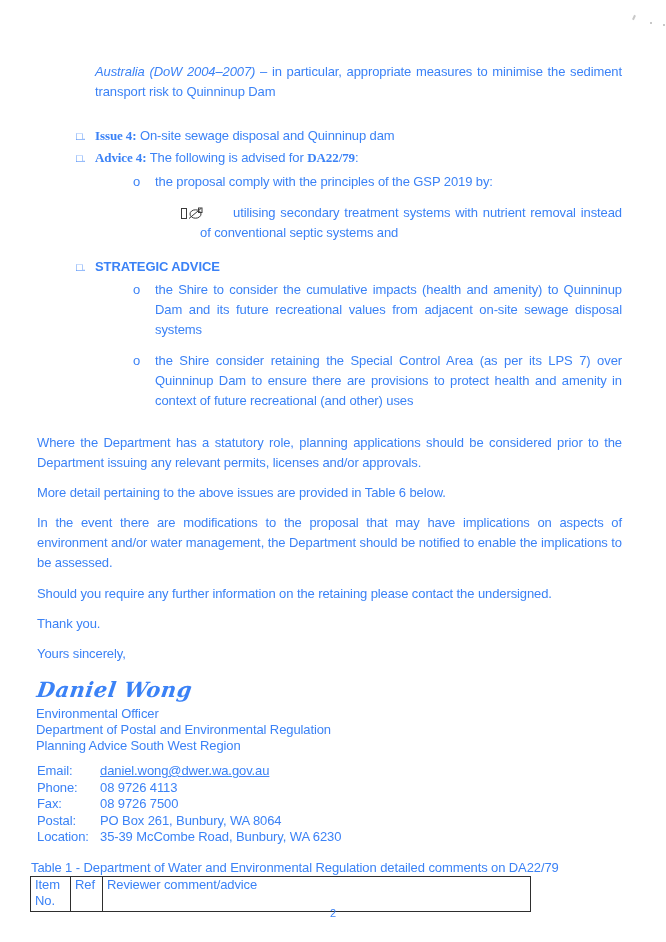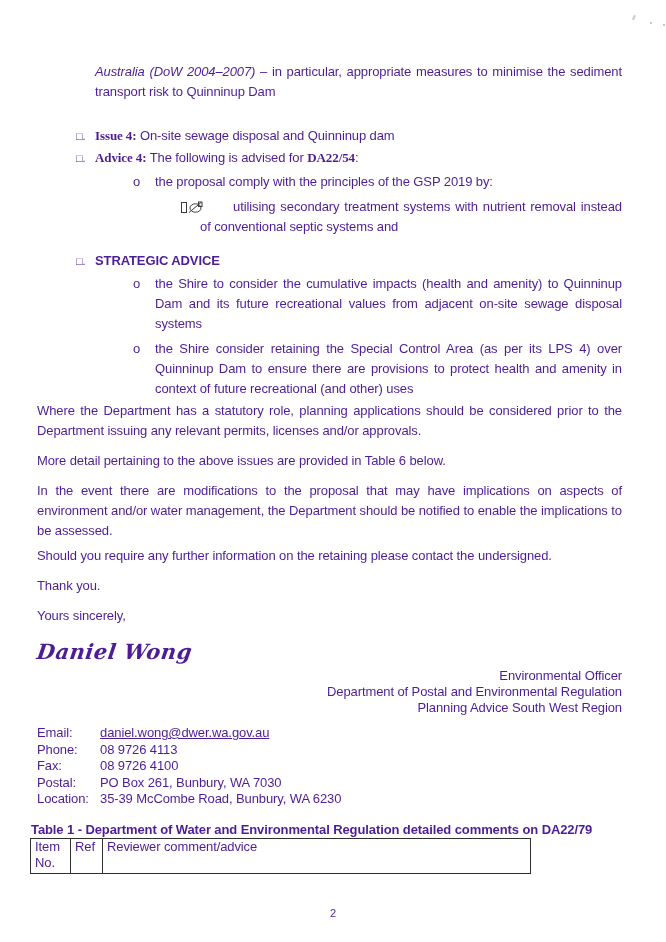--- a/index.html
+++ b/index.html
@@ -4,21 +4,21 @@
 <style>
   html,body { margin:0; padding:0; background:#e8e8e8; }
   .page {
     position:relative;
     width:666px; height:942px;
     background:#ffffff;
     margin:0 auto;
     font-family:"Liberation Sans", sans-serif;
     font-size:13px;
     line-height:20px;
-    color:#4c1d95;
+    color:#3b82f6;
     letter-spacing:-0.1px;
     overflow:hidden;
   }
   p, .li { margin:0; }
   b { font-weight:700;font-family:Liberation Serif, serif; }
   em { font-style:italic; }
 
   .lead { margin:62px 44px 0 95px; text-align:justify; }
 
   .li { display:flex; margin-right:44px; }
@@ -32,42 +32,42 @@
 
   .l3 { position:relative; margin-left:200px; margin-right:44px; }
   .l3 .li3-text { display:block; text-indent:33px; text-align:justify; }
   .mg-pen { position:absolute; left:-19px; top:4px; display:inline-flex; align-items:center; height:13px; }
   .mg-box { width:6px; height:11px; border:1px solid #3a3a3a; margin-right:1px; box-sizing:border-box; }
 
   .heading-strong { font-weight:700; }
 
   .para { margin:0 44px 0 37px; text-align:justify; }
 
-  .mt24{margin-top:24px}.mt14{margin-top:14px}.mt10{margin-top:10px}.mt9{margin-top:2px}.mt5{margin-top:5px}.mt4{margin-top:4px}.mt3{margin-top:3px}.mt2{margin-top:2px}
+  .mt24{margin-top:24px}.mt14{margin-top:14px}.mt10{margin-top:10px}.mt9{margin-top:22px}.mt5{margin-top:11px}.mt4{margin-top:4px}.mt3{margin-top:3px}.mt2{margin-top:2px}
 
   .signature {
     display:inline-block;
     margin:14px 0 0 37px;
     font-family:"DejaVu Serif", serif;
     font-style:italic;
     font-weight:700;
     font-size:21px;
     line-height:24px;
     transform:skewX(-8deg);
     letter-spacing:0.5px;
   }
-  .sigblock { margin:3px 44px 0 36px; line-height:16px;text-align:right; }
+  .sigblock { margin:3px 44px 0 36px; line-height:16px; }
   .sigblock div { margin:0; }
 
   .contact { margin:9px 44px 1px 37px; line-height:16.5px; }
   .contact-row { display:flex; }
   .contact-label { width:63px; flex:none; }
   .contact a { color:inherit; text-decoration:underline; }
 
-  .tbl-title { margin:14px 44px 0 31px; font-weight:700; line-height:15px; }
+  .tbl-title { margin:14px 44px 0 31px; font-weight:400; line-height:15px; }
   table.comments {
     margin:1px 0 0 30px;
     border-collapse:collapse;
     table-layout:fixed;
     width:500px;
     padding-left:36px;
   }
   table.comments td {
     border:1.5px solid #2e2e2e;
     vertical-align:top;
@@ -98,21 +98,21 @@
 
   <p class="lead"><em>Australia (DoW 2004–2007)</em><span> – in particular, appropriate measures to minimise the sediment transport risk to Quinninup Dam</span></p>
 
   <div class="li l1 mt24">
     <span class="marker sq-marker">□.</span>
     <span class="li-text"><b>Issue 4:</b><span> On-site sewage disposal and Quinninup dam</span></span>
   </div>
 
   <div class="li l1 mt2">
     <span class="marker sq-marker">□.</span>
-    <span class="li-text"><b>Advice 4:</b><span> The following is advised for </span><b>DA22/54</b><span>:</span></span>
+    <span class="li-text"><b>Advice 4:</b><span> The following is advised for </span><b>DA22/79</b><span>:</span></span>
   </div>
 
   <div class="li l2 mt4">
     <span class="marker">o</span>
     <span class="li-text">the proposal comply with the principles of the GSP 2019 by:</span>
   </div>
 
   <div class="l3 mt5">
     <span class="mg-pen">
       <span class="mg-box"></span>
@@ -131,21 +131,21 @@
     <span class="li-text heading-strong">STRATEGIC ADVICE</span>
   </div>
 
   <div class="li l2 mt3">
     <span class="marker">o</span>
     <span class="li-text">the Shire to consider the cumulative impacts (health and amenity) to Quinninup Dam and its future recreational values from adjacent on-site sewage disposal systems</span>
   </div>
 
   <div class="li l2 mt5">
     <span class="marker">o</span>
-    <span class="li-text">the Shire consider retaining the Special Control Area (as per its LPS 4) over Quinninup Dam to ensure there are provisions to protect health and amenity in context of future recreational (and other) uses</span>
+    <span class="li-text">the Shire consider retaining the Special Control Area (as per its LPS 7) over Quinninup Dam to ensure there are provisions to protect health and amenity in context of future recreational (and other) uses</span>
   </div>
 
   <p class="para mt9">Where the Department has a statutory role, planning applications should be considered prior to the Department issuing any relevant permits, licenses and/or approvals.</p>
 
   <p class="para mt10">More detail pertaining to the above issues are provided in Table 6 below.</p>
 
   <p class="para mt10">In the event there are modifications to the proposal that may have implications on aspects of environment and/or water management, the Department should be notified to enable the implications to be assessed.</p>
 
   <p class="para mt5">Should you require any further information on the retaining please contact the undersigned.</p>
 
@@ -165,25 +165,25 @@
     <div class="contact-row">
       <span class="contact-label">Email:</span>
       <a href="#">daniel.wong@dwer.wa.gov.au</a>
     </div>
     <div class="contact-row">
       <span class="contact-label">Phone:</span>
       <span>08 9726 4113</span>
     </div>
     <div class="contact-row">
       <span class="contact-label">Fax:</span>
-      <span>08 9726 4100</span>
+      <span>08 9726 7500</span>
     </div>
     <div class="contact-row">
       <span class="contact-label">Postal:</span>
-      <span>PO Box 261, Bunbury, WA 7030</span>
+      <span>PO Box 261, Bunbury, WA 8064</span>
     </div>
     <div class="contact-row">
       <span class="contact-label">Location:</span>
       <span>35-39 McCombe Road, Bunbury, WA 6230</span>
     </div>
   </div>
 
   <p class="tbl-title">Table 1 - Department of Water and Environmental Regulation detailed comments on DA22/79</p>
 
   <table class="comments">

